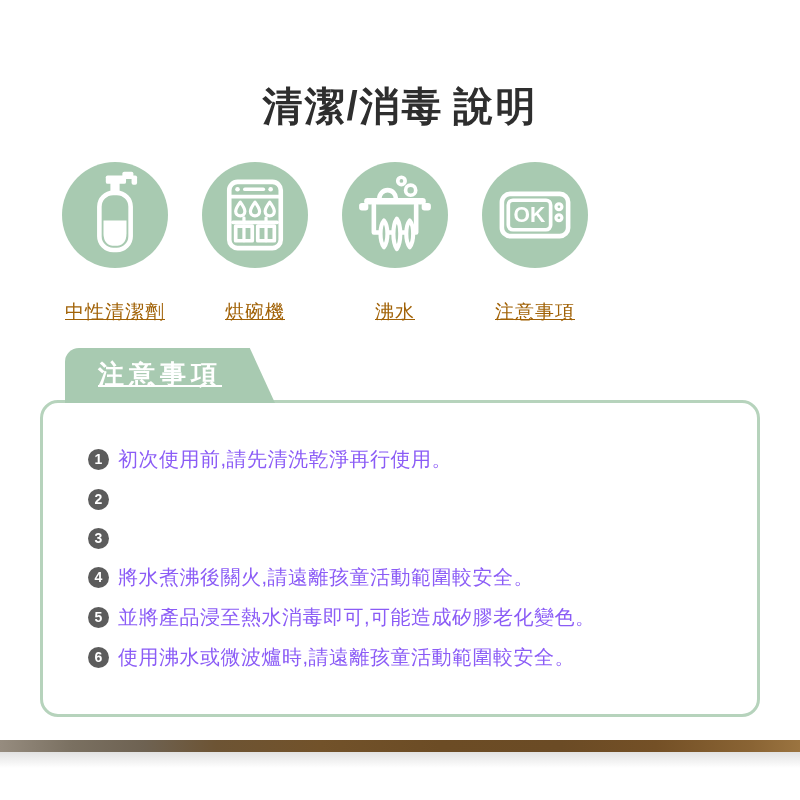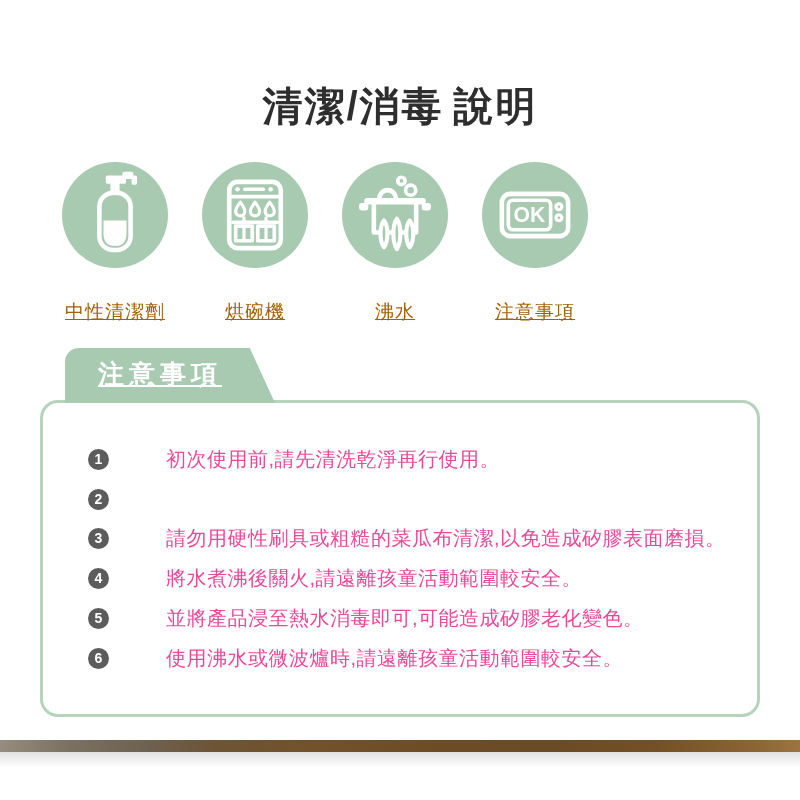--- a/index.html
+++ b/index.html
@@ -54,23 +54,22 @@
   .notice-list{padding:44px 26px 0 45px;}
   .notice-item{
     display:flex;align-items:flex-start;margin-bottom:16px;
   }
   .badge{
     flex:0 0 auto;width:21px;height:21px;border-radius:50%;
     background:#5c5c5c;color:#ffffff;font-size:14px;font-weight:bold;
     line-height:21px;text-align:center;margin:2px 9px 0 0;
   }
   .item-text{
-    font-size:20px;line-height:24px;color:#ec4899;letter-spacing:0.5px;
+    font-size:20px;line-height:24px;color:#8b5cf6;letter-spacing:0.5px;
     white-space:nowrap;
-    margin-left:48px;
   }
 
   
   .table-edge{
     position:absolute;left:0;top:740px;width:800px;height:12px;
     background:linear-gradient(90deg,
       #968c7f 0%, #7a7061 9%, #6e6252 18%, #6d5434 27%,
       #72522a 40%, #6c4c25 55%, #6b4b25 70%, #745026 82%,
       #8a6434 94%, #9b7440 100%);
   }
@@ -173,21 +172,20 @@
     <div class="notice-list">
       <div class="notice-item">
         <span class="badge">1</span>
         <span class="item-text">初次使用前,請先清洗乾淨再行使用。</span>
       </div>
       <div class="notice-item">
         <span class="badge">2</span>
       </div>
       <div class="notice-item">
         <span class="badge">3</span>
-        <span class="item-text">請勿用硬性刷具或粗糙的菜瓜布清潔,以免造成矽膠表面磨損。</span>
       </div>
       <div class="notice-item">
         <span class="badge">4</span>
         <span class="item-text">將水煮沸後關火,請遠離孩童活動範圍較安全。</span>
       </div>
       <div class="notice-item">
         <span class="badge">5</span>
         <span class="item-text">並將產品浸至熱水消毒即可,可能造成矽膠老化變色。</span>
       </div>
       <div class="notice-item">

